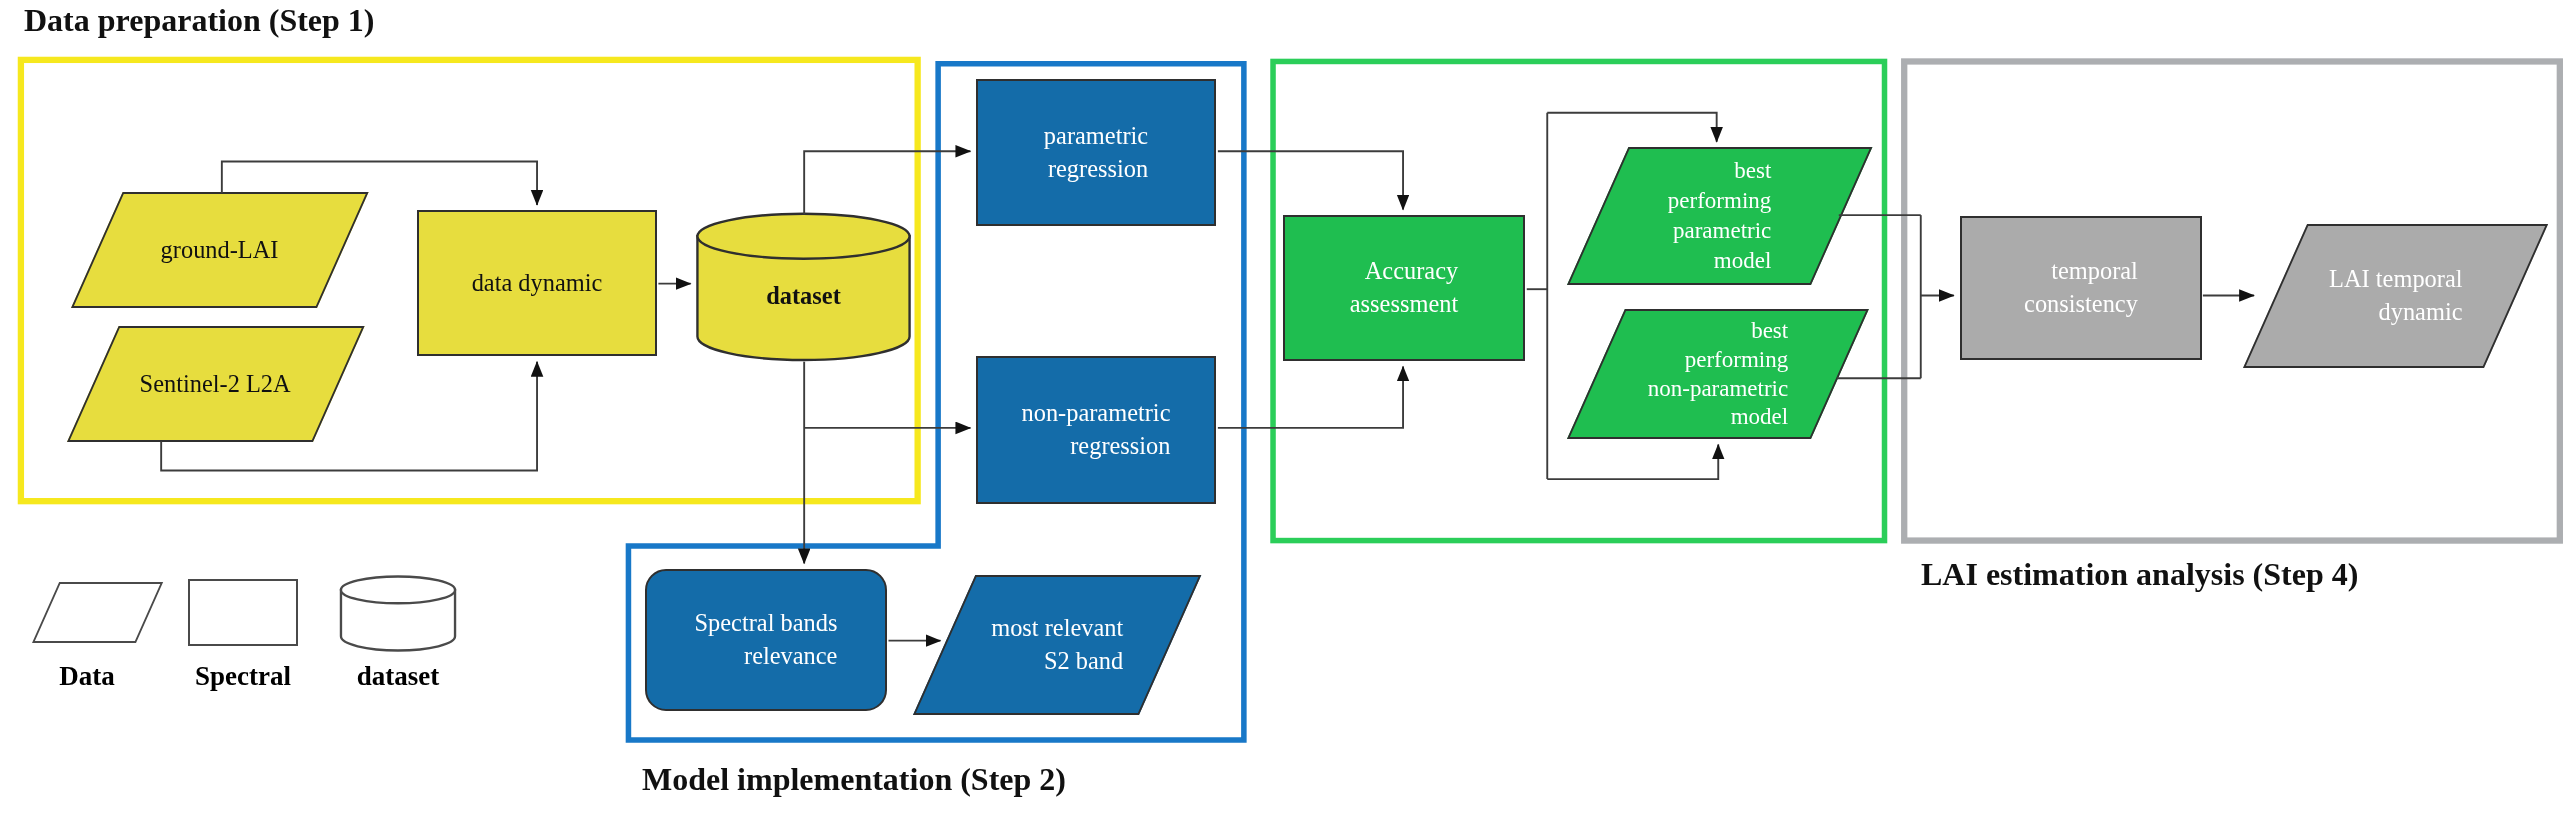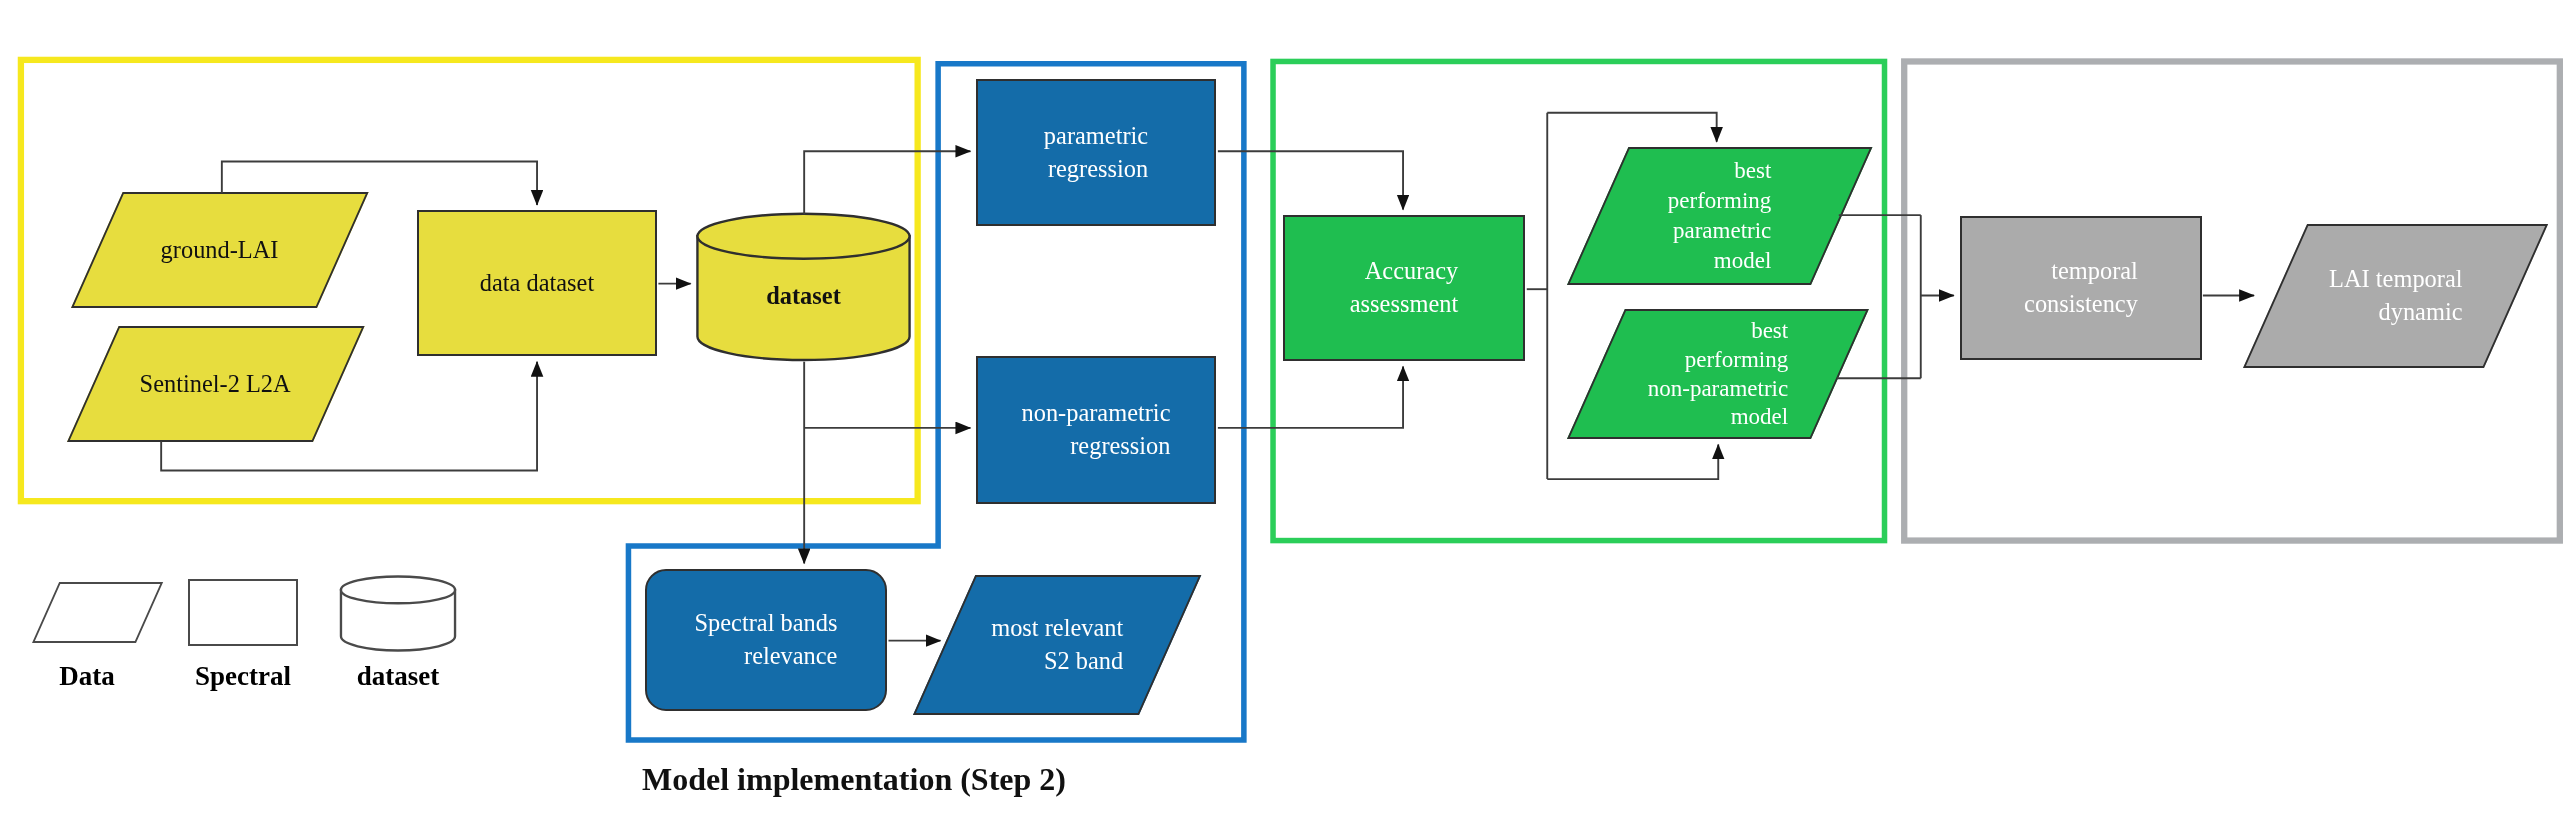--- a/index.html
+++ b/index.html
@@ -32,32 +32,34 @@
 
 <div id="canvas">
 
   <svg id="borders-svg" width="2576" height="814" viewBox="0 0 3268 1033">
     <rect x="26" y="76" width="1138" height="560" fill="none" stroke="#f6e81e" stroke-width="8"></rect>
     <polygon points="1190,81 1578,81 1578,939 797,939 797,693 1190,693" fill="none" stroke="#1878c8" stroke-width="7" stroke-linejoin="miter"></polygon>
     <rect x="1615" y="78" width="776" height="608" fill="none" stroke="#2bce59" stroke-width="7"></rect>
     <rect x="2416" y="78" width="832" height="608" fill="none" stroke="#acaeb1" stroke-width="8"></rect>
   </svg>
 
+  <div class="step-title" style="left:24px;top:1.6px;">Data preparation (Step 1)</div>
   <div class="step-title" style="left:642px;top:761px;">Model implementation (Step 2)</div>
+  <div class="step-title" style="left:1921px;top:556px;">LAI estimation analysis (Step 4)</div>
 
   <div class="node para yellow-fill" style="left:71px;top:192px;width:246px;height:116px;">
     <div class="label">ground-LAI</div>
   </div>
 
   <div class="node para yellow-fill" style="left:67px;top:326px;width:246px;height:116px;">
     <div class="label">Sentinel-2 L2A</div>
   </div>
 
   <div class="node yellow-fill" style="left:417px;top:210px;width:240px;height:146px;">
-    <div class="label">data dataset</div>
+    <div class="label">data dynamic</div>
   </div>
 
   <svg class="abs" style="left:695px;top:211px;z-index:3;" width="217" height="153" viewBox="0 0 275 194">
     <path d="M3,32 L3,159 A134.5,30 0 0 0 272,159 L272,32 Z" fill="#e7dd3e" stroke="#2f2f2f" stroke-width="3"></path>
     <ellipse cx="137.5" cy="32" rx="134.5" ry="28.5" fill="#e7dd3e" stroke="#2f2f2f" stroke-width="3"></ellipse>
   </svg>
   <div class="cyl-label" style="left:695px;top:282px;width:217px;">dataset</div>
 
   <div class="node blue-fill" style="left:976px;top:79px;width:240px;height:147px;">
     <div class="label">parametric

